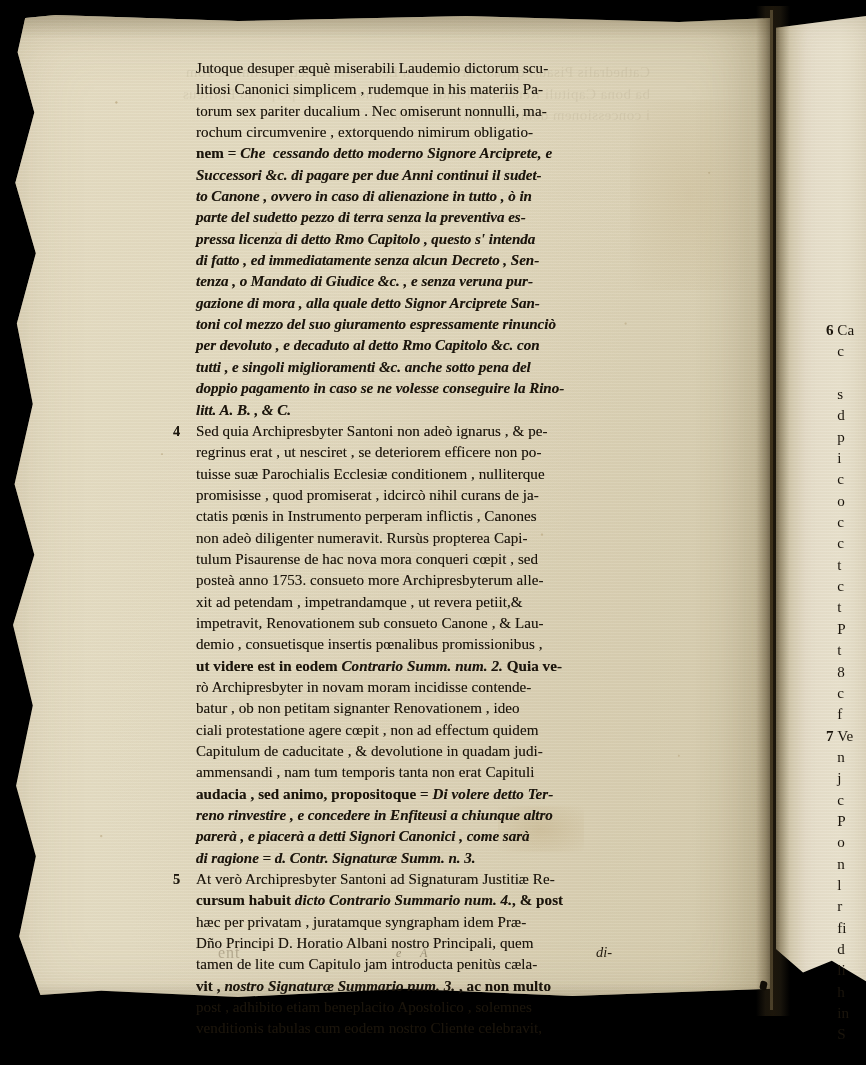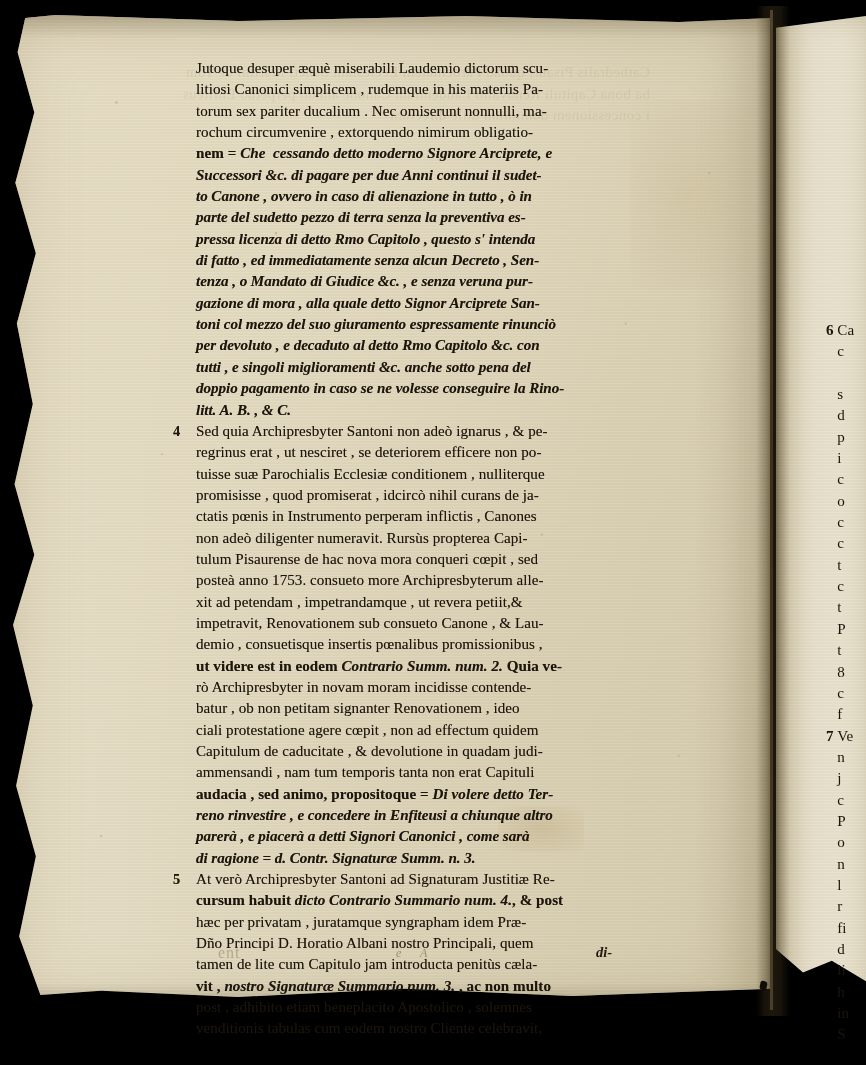--- a/index.html
+++ b/index.html
@@ -166,21 +166,21 @@
 
   
   .it { font-style: italic; font-weight: 600; margin-top: 34px; }
   .ro { font-style: normal; font-weight: bold; margin-top: 36px; }
 
   .catchword {
     position: absolute;
     left: 596px;
     top: 944px;
     font-style: italic;
-    font-weight: 700;
+    font-weight: 400;
     font-size: 14.5px;
     color: #221a0e;
   }
   .sig-marks {
     position: absolute;
     top: 946px;
     left: 396px;
     font-size: 12px;
     color: rgba(70,58,34,0.45);
     letter-spacing: 8px;

